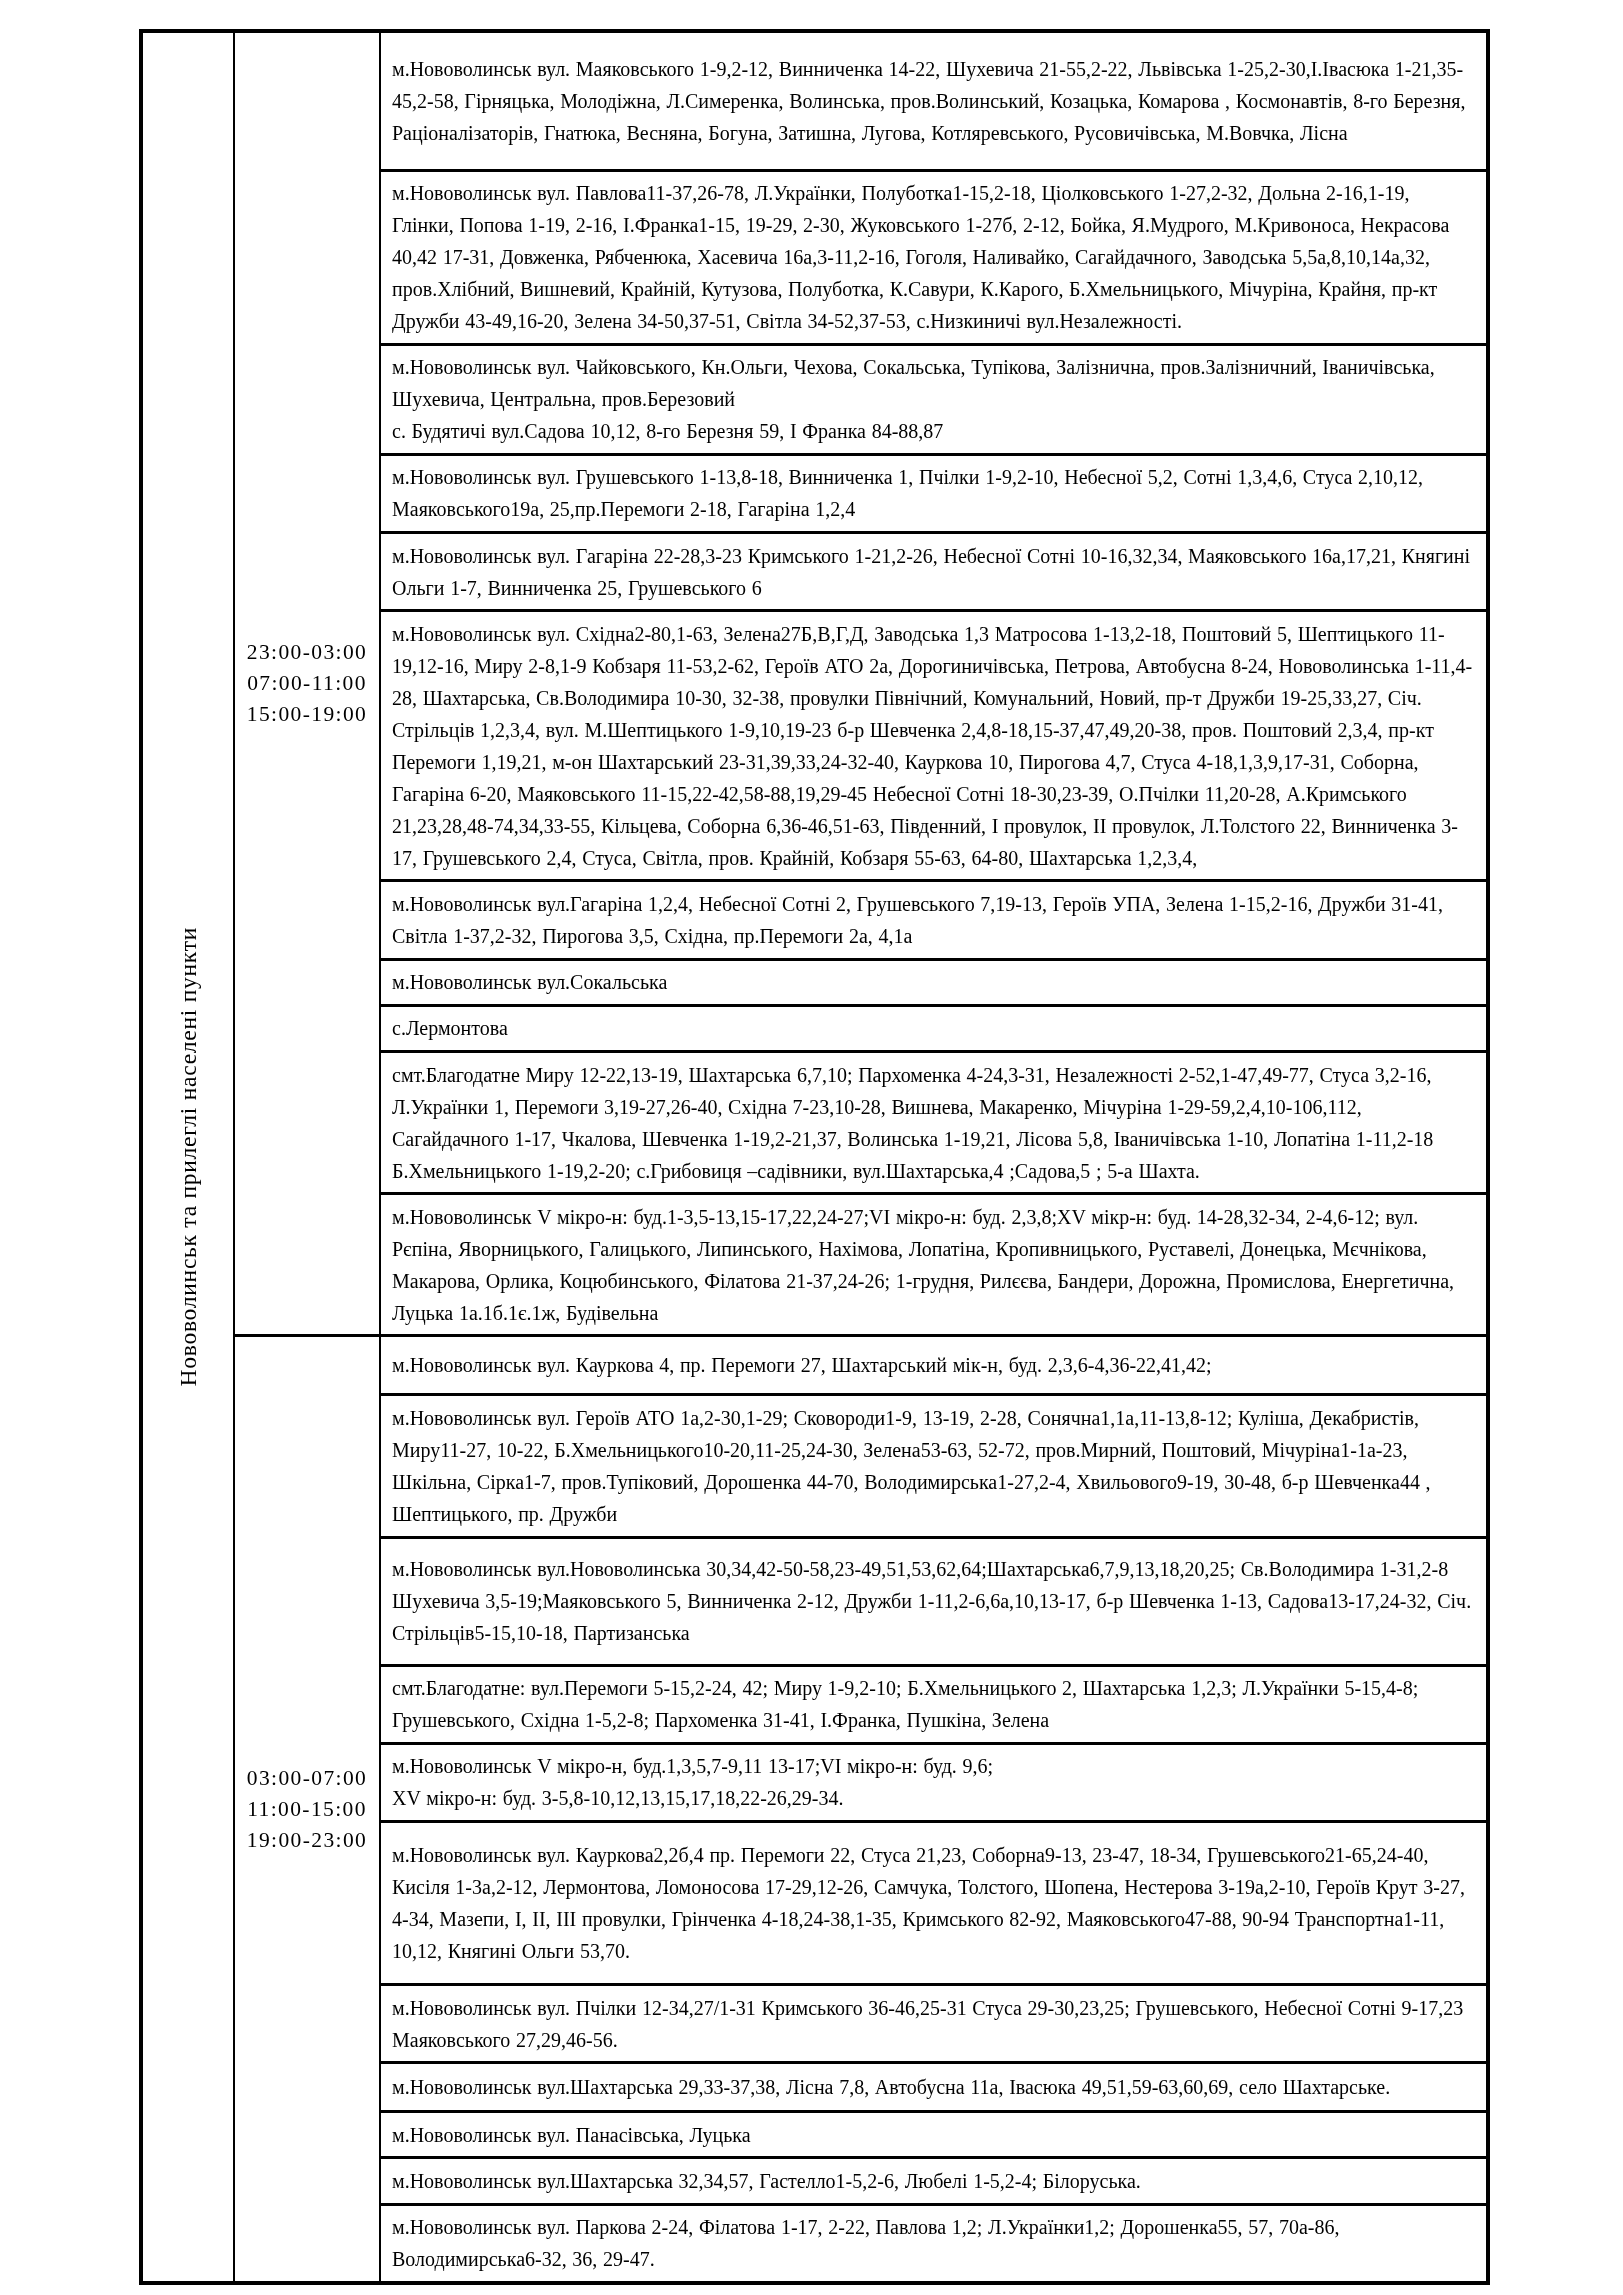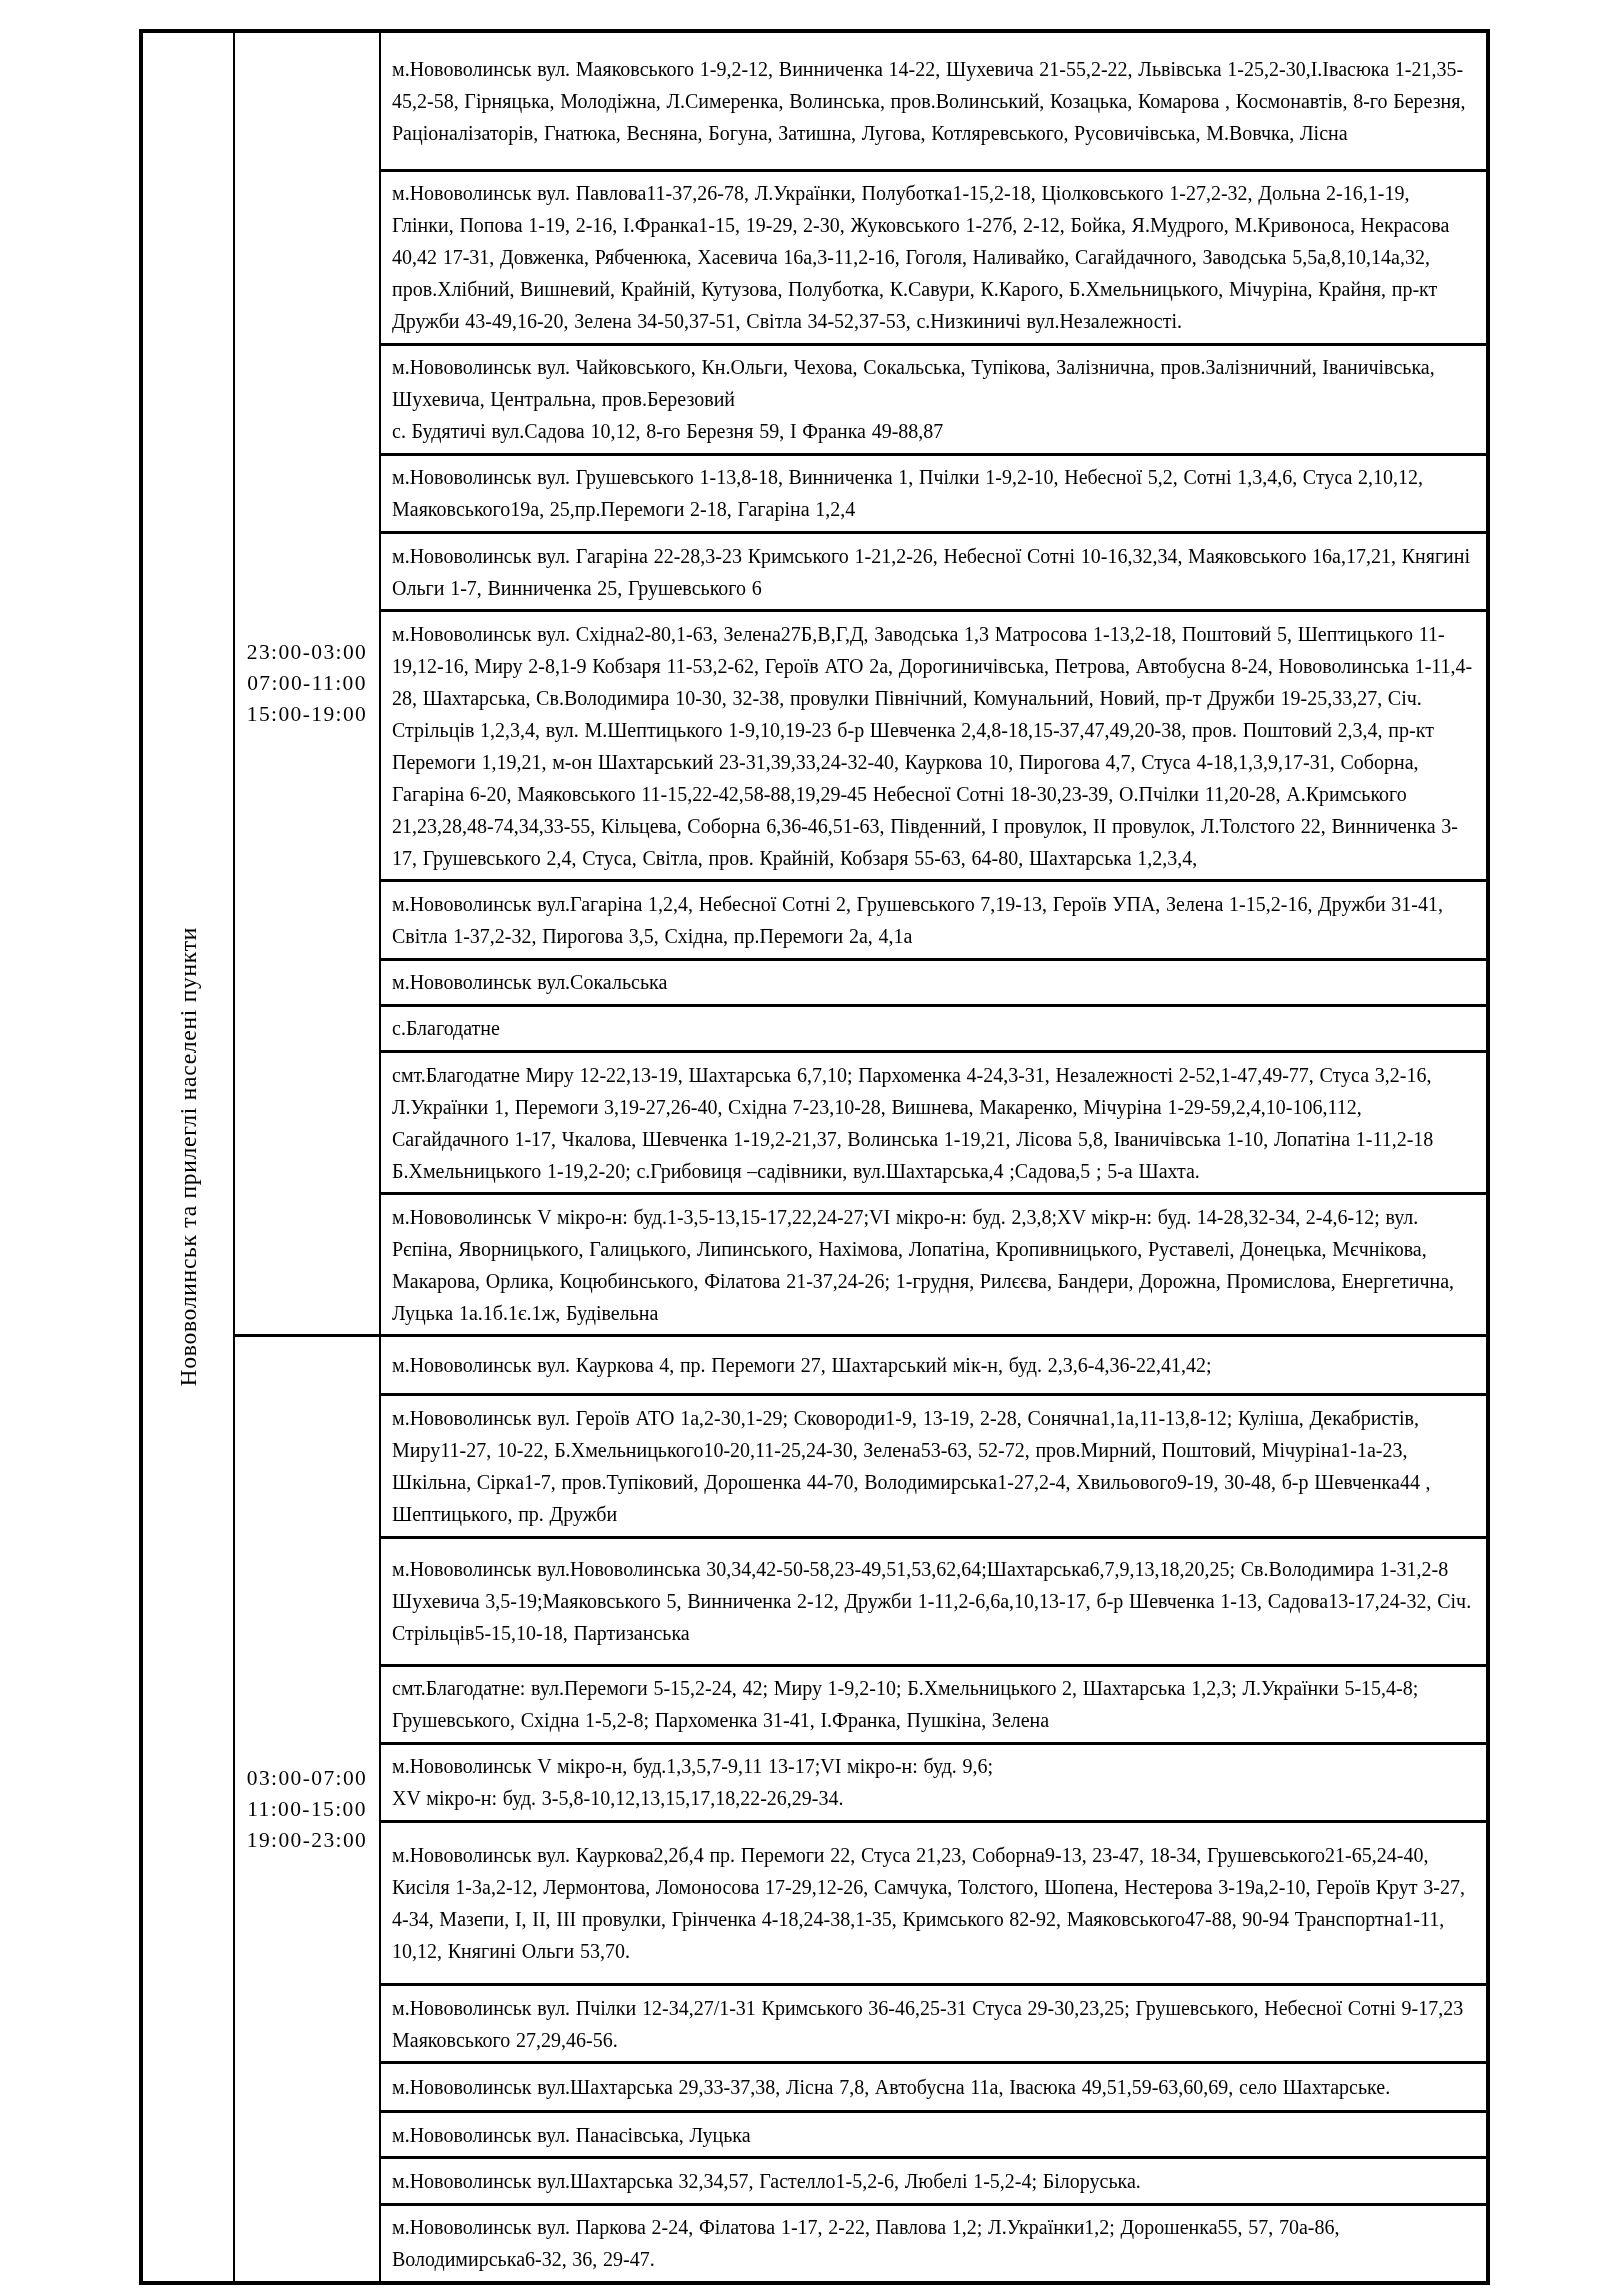--- a/index.html
+++ b/index.html
@@ -96,39 +96,39 @@
           <div class="slot">07:00-11:00</div>
           <div class="slot">15:00-19:00</div>
         </td>
         <td class="addr">м.Нововолинськ вул. Маяковського 1-9,2-12, Винниченка 14-22, Шухевича 21-55,2-22, Львівська 1-25,2-30,І.Івасюка 1-21,35-45,2-58, Гірняцька, Молодіжна, Л.Симеренка, Волинська, пров.Волинський, Козацька, Комарова , Космонавтів, 8-го Березня, Раціоналізаторів, Гнатюка, Весняна, Богуна, Затишна, Лугова, Котляревського, Русовичівська, М.Вовчка, Лісна</td>
       </tr>
       <tr style="height:163px;">
         <td class="addr">м.Нововолинськ вул. Павлова11-37,26-78, Л.Українки, Полуботка1-15,2-18, Ціолковського 1-27,2-32, Дольна 2-16,1-19, Глінки, Попова 1-19, 2-16, І.Франка1-15, 19-29, 2-30, Жуковського 1-27б, 2-12, Бойка, Я.Мудрого, М.Кривоноса, Некрасова 40,42 17-31, Довженка, Рябченюка, Хасевича 16а,3-11,2-16, Гоголя, Наливайко, Сагайдачного, Заводська 5,5а,8,10,14а,32, пров.Хлібний, Вишневий, Крайній, Кутузова, Полуботка, К.Савури, К.Карого, Б.Хмельницького, Мічуріна, Крайня, пр-кт Дружби 43-49,16-20, Зелена 34-50,37-51, Світла 34-52,37-53,  с.Низкиничі вул.Незалежності.</td>
       </tr>
       <tr style="height:94px;">
         <td class="addr">м.Нововолинськ вул. Чайковського, Кн.Ольги, Чехова, Сокальська, Тупікова, Залізнична, пров.Залізничний, Іваничівська, Шухевича, Центральна, пров.Березовий
-с. Будятичі вул.Садова 10,12, 8-го Березня 59, І Франка 49-88,87</td>
+с. Будятичі вул.Садова 10,12, 8-го Березня 59, І Франка 84-88,87</td>
       </tr>
       <tr style="height:74px;">
         <td class="addr">м.Нововолинськ вул. Грушевського 1-13,8-18, Винниченка 1, Пчілки 1-9,2-10, Небесної 5,2, Сотні 1,3,4,6, Стуса 2,10,12, Маяковського19а, 25,пр.Перемоги 2-18, Гагаріна 1,2,4</td>
       </tr>
       <tr style="height:59px;">
         <td class="addr">м.Нововолинськ вул.  Гагаріна 22-28,3-23 Кримського 1-21,2-26, Небесної Сотні 10-16,32,34, Маяковського 16а,17,21, Княгині Ольги 1-7, Винниченка 25, Грушевського 6</td>
       </tr>
       <tr style="height:252px;">
         <td class="addr">м.Нововолинськ вул. Східна2-80,1-63, Зелена27Б,В,Г,Д, Заводська 1,3 Матросова 1-13,2-18, Поштовий 5, Шептицького 11-19,12-16, Миру 2-8,1-9 Кобзаря 11-53,2-62, Героїв АТО 2а, Дорогиничівська, Петрова, Автобусна 8-24, Нововолинська 1-11,4-28, Шахтарська, Св.Володимира 10-30, 32-38, провулки Північний, Комунальний, Новий, пр-т Дружби 19-25,33,27, Січ. Стрільців 1,2,3,4,  вул. М.Шептицького 1-9,10,19-23  б-р Шевченка 2,4,8-18,15-37,47,49,20-38, пров. Поштовий 2,3,4, пр-кт Перемоги 1,19,21,   м-он Шахтарський 23-31,39,33,24-32-40, Кауркова 10, Пирогова 4,7, Стуса 4-18,1,3,9,17-31, Соборна, Гагаріна 6-20, Маяковського 11-15,22-42,58-88,19,29-45 Небесної Сотні 18-30,23-39, О.Пчілки 11,20-28, А.Кримського 21,23,28,48-74,34,33-55, Кільцева, Соборна 6,36-46,51-63, Південний, І провулок, ІІ провулок, Л.Толстого 22, Винниченка 3-17, Грушевського 2,4, Стуса, Світла, пров. Крайній, Кобзаря 55-63, 64-80, Шахтарська 1,2,3,4,</td>
       </tr>
       <tr style="height:65px;">
         <td class="addr">м.Нововолинськ вул.Гагаріна 1,2,4, Небесної Сотні 2, Грушевського 7,19-13, Героїв УПА, Зелена 1-15,2-16, Дружби 31-41, Світла 1-37,2-32, Пирогова 3,5, Східна, пр.Перемоги 2а, 4,1а</td>
       </tr>
       <tr style="height:41px;">
         <td class="addr">м.Нововолинськ вул.Сокальська</td>
       </tr>
       <tr style="height:41px;">
-        <td class="addr">с.Благодатне</td>
+        <td class="addr">с.Лермонтова</td>
       </tr>
       <tr style="height:135px;">
         <td class="addr">смт.Благодатне Миру 12-22,13-19, Шахтарська 6,7,10; Пархоменка 4-24,3-31, Незалежності 2-52,1-47,49-77, Стуса 3,2-16, Л.Українки 1, Перемоги 3,19-27,26-40, Східна 7-23,10-28, Вишнева, Макаренко, Мічуріна 1-29-59,2,4,10-106,112, Сагайдачного 1-17, Чкалова, Шевченка 1-19,2-21,37, Волинська 1-19,21, Лісова 5,8, Іваничівська 1-10, Лопатіна 1-11,2-18 Б.Хмельницького 1-19,2-20; с.Грибовиця –садівники, вул.Шахтарська,4 ;Садова,5 ; 5-а Шахта.</td>
       </tr>
       <tr style="height:104px;">
         <td class="addr">м.Нововолинськ V мікро-н: буд.1-3,5-13,15-17,22,24-27;VІ мікро-н: буд. 2,3,8;XV мікр-н: буд. 14-28,32-34, 2-4,6-12; вул. Рєпіна, Яворницького, Галицького, Липинського, Нахімова, Лопатіна, Кропивницького, Руставелі, Донецька, Мєчнікова, Макарова, Орлика, Коцюбинського, Філатова 21-37,24-26; 1-грудня, Рилєєва, Бандери, Дорожна, Промислова, Енергетична, Луцька 1а.1б.1є.1ж, Будівельна</td>
       </tr>
 
       <tr style="height:59px;">
         <td class="time" rowspan="11">

